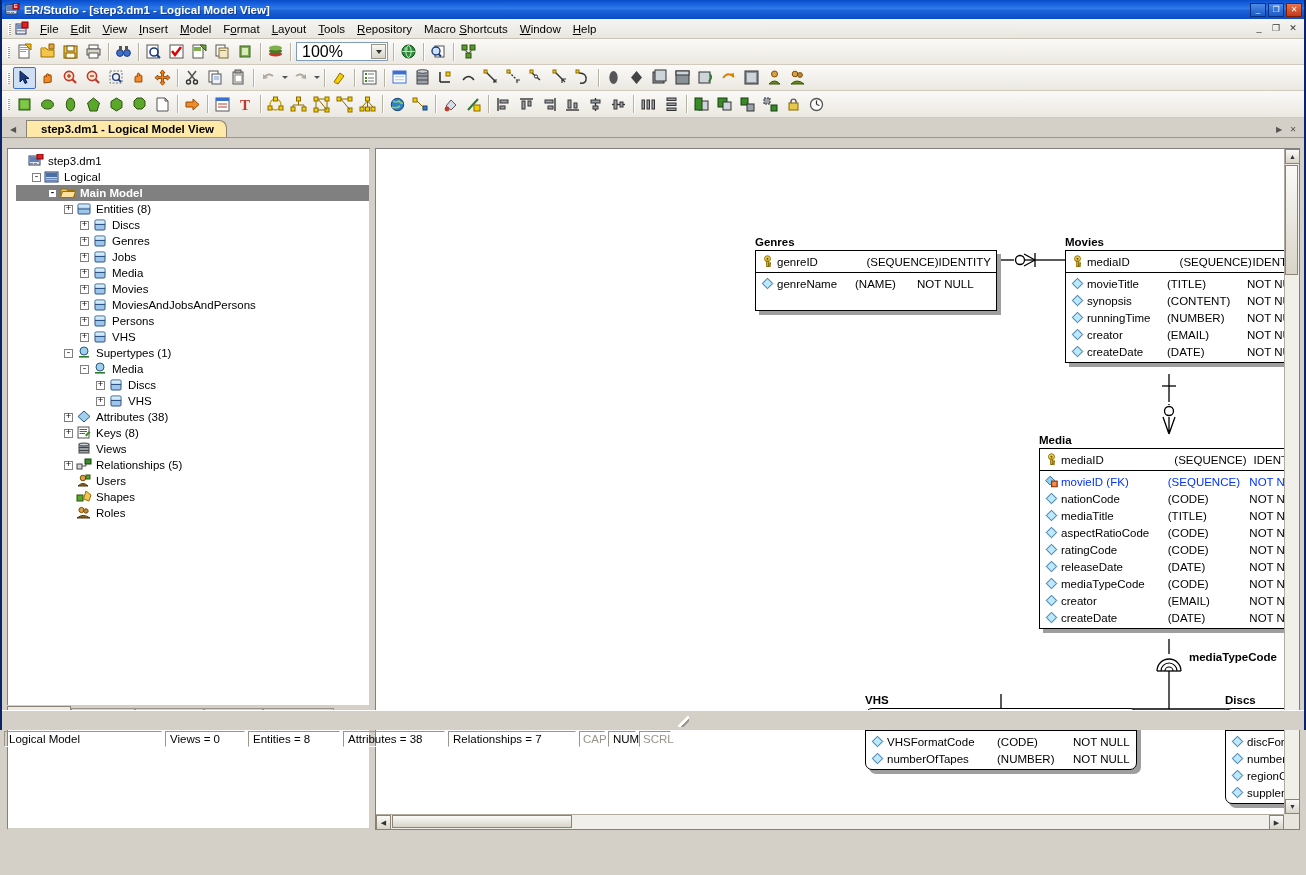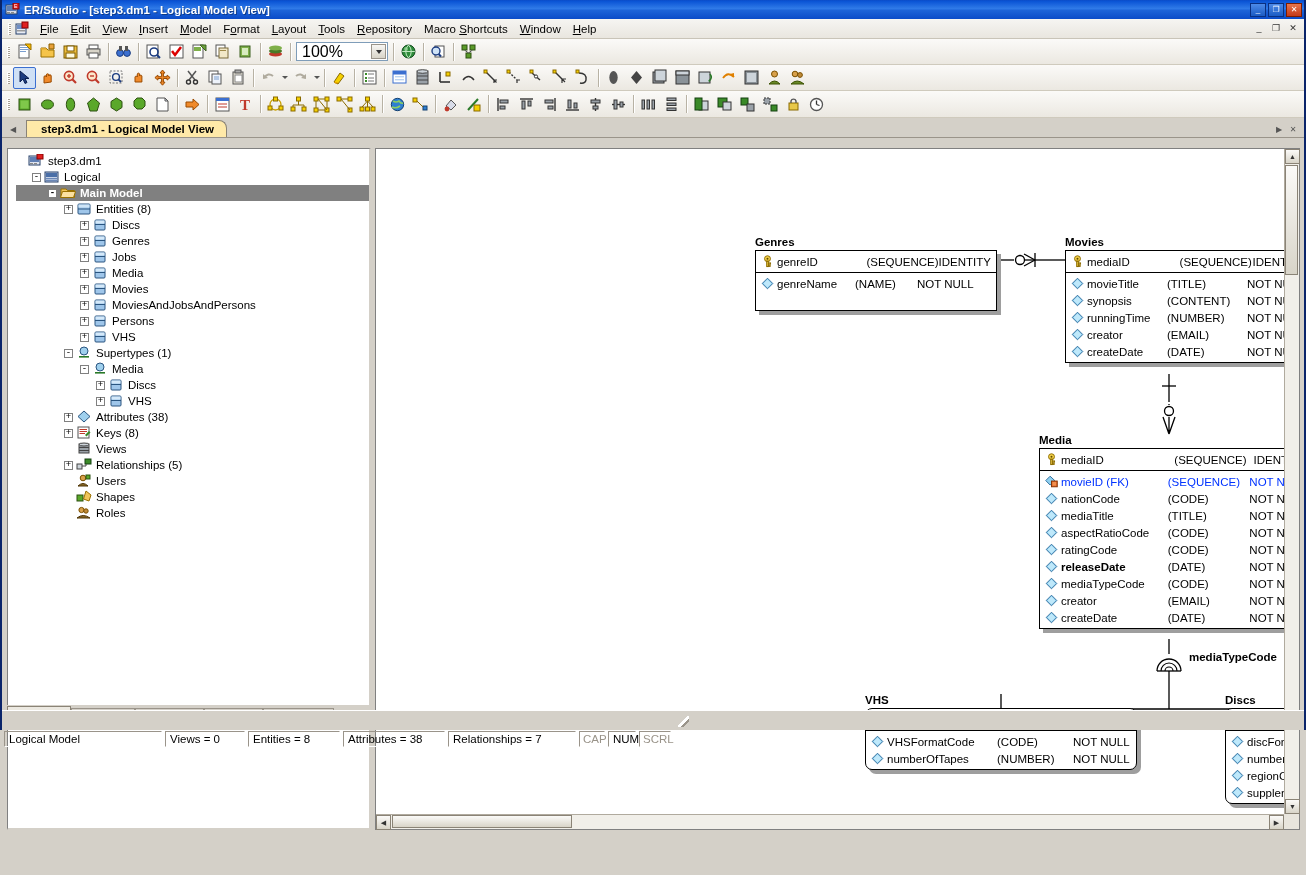--- a/index.html
+++ b/index.html
@@ -1281,21 +1281,21 @@
                       </svg></span>
                     <span class="attr-name a-black" style="width: 110px;">ratingCode</span>
                     <span class="attr-type a-black" style="width: 84px;">(CODE)</span>
                     <span class="attr-null a-black">NOT NULL</span>
                   </div>
                   <div class="attr-row">
                     <span class="attr-ic"><svg width="13" height="13" viewBox="0 0 14 14">
                         <path d="M7 1.3 L12.7 7 L7 12.7 L1.3 7 Z" fill="#8fd0f0" stroke="#2a6a9a"></path>
                         <path d="M7 2.8 L11.2 7 L7 11.2 L2.8 7 Z" fill="#bfe8fa"></path>
                       </svg></span>
-                    <span class="attr-name a-black" style="width: 110px; font-weight: bold;">releaseDate</span>
+                    <span class="attr-name a-black" style="width: 110px;">releaseDate</span>
                     <span class="attr-type a-black" style="width: 84px;">(DATE)</span>
                     <span class="attr-null a-black">NOT NULL</span>
                   </div>
                   <div class="attr-row">
                     <span class="attr-ic"><svg width="13" height="13" viewBox="0 0 14 14">
                         <path d="M7 1.3 L12.7 7 L7 12.7 L1.3 7 Z" fill="#8fd0f0" stroke="#2a6a9a"></path>
                         <path d="M7 2.8 L11.2 7 L7 11.2 L2.8 7 Z" fill="#bfe8fa"></path>
                       </svg></span>
                     <span class="attr-name a-black" style="width: 110px;">mediaTypeCode</span>
                     <span class="attr-type a-black" style="width: 84px;">(CODE)</span>

